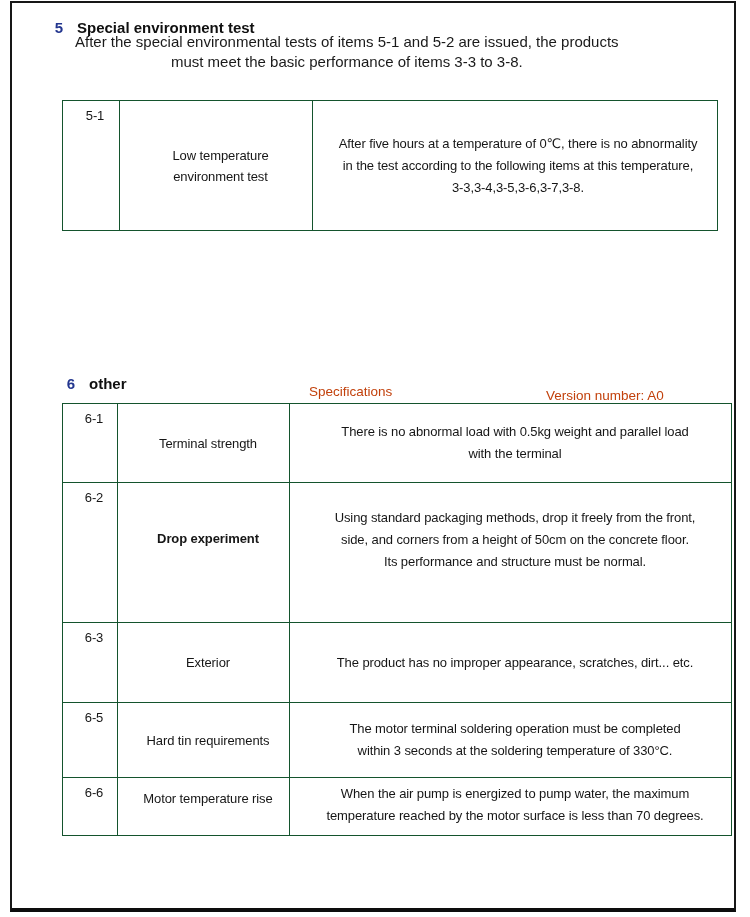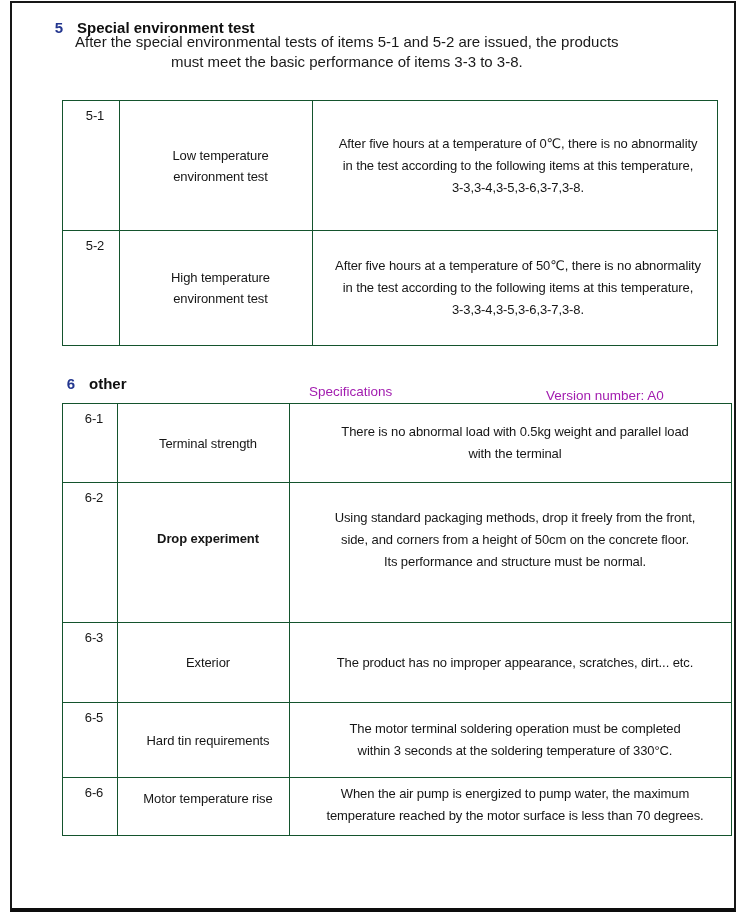--- a/index.html
+++ b/index.html
@@ -66,21 +66,21 @@
     padding-left: 8px;
     padding-right: 2px;
     white-space: pre;
     line-height: 22px;
   }
   .t2 td.descc { padding-left: 11px; }
   td.desc-top { vertical-align: top; padding-top: 5px; }
   .pre-table-label {
     position: absolute;
     font-size: 13.5px;
-    color: #a21caf;
+    color: #c2410c;
     white-space: pre;
   }
 </style>
 </head>
 <body>
 
 <div>
 
   <div class="page-frame"></div>
 
@@ -96,28 +96,20 @@
         <col style="width:57px">
         <col style="width:193px">
         <col>
       </colgroup>
     <tbody>
         <tr style="height:130px">
       <td class="idc">5-1</td>
       <td class="namec">Low temperature
 environment test</td>
       <td class="descc">After five hours at a temperature of 0℃, there is no abnormality
-in the test according to the following items at this temperature,
-3-3,3-4,3-5,3-6,3-7,3-8.</td>
-    </tr>
-    <tr style="height:115px">
-      <td class="idc">5-2</td>
-      <td class="namec">High temperature
-environment test</td>
-      <td class="descc">After five hours at a temperature of 50℃, there is no abnormality
 in the test according to the following items at this temperature,
 3-3,3-4,3-5,3-6,3-7,3-8.</td>
     </tr>
   </tbody>
     </table>
 
   <div class="sec-head" style="left:50px; top:358px;">
     <span class="sec-num">6</span><span class="sec-title">other</span>
   </div>
 

